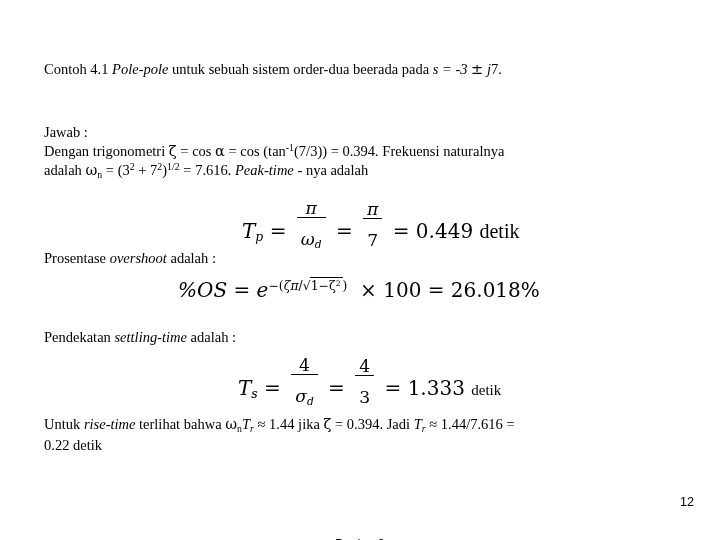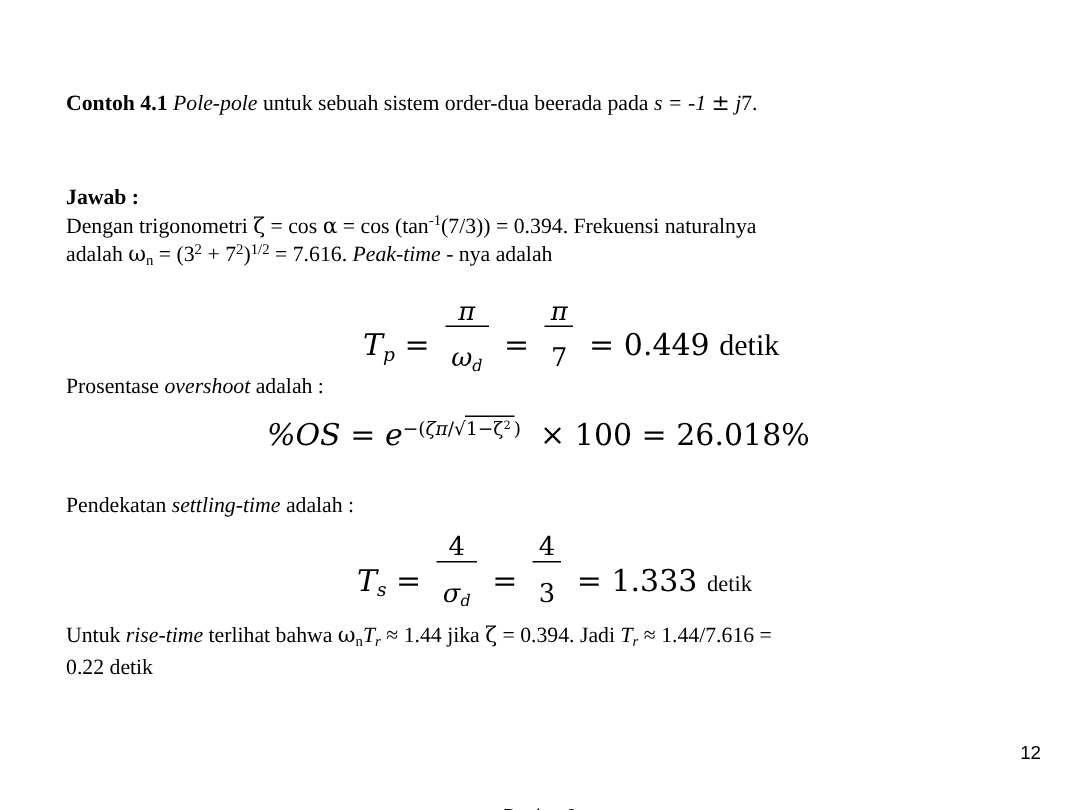--- a/index.html
+++ b/index.html
@@ -20,21 +20,21 @@
     height: 540px;
     box-sizing: border-box;
   }
   .body-text {
     position: absolute;
     left: 44px;
     right: 40px;
     font-size: 14.5px;
     line-height: 1.30;
   }
-  .b { font-weight: bold; }
+  .b { font-weight: normal; }
   .i { font-style: italic; }
   .sym { font-family: "DejaVu Serif", serif; }
   sub {
     font-size: 0.68em;
     vertical-align: -0.28em;
   }
   sup {
     font-size: 0.68em;
     vertical-align: 0.52em;
   }
@@ -119,21 +119,21 @@
     font-style: normal;
   }
 </style>
 </head>
 <body>
 
 <div class="slide">
 
   <div class="body-text" id="p-contoh">
     <span class="b">Contoh 4.1</span>
-    <span class="i">Pole-pole</span><span> untuk sebuah sistem order-dua beerada pada </span><span class="i">s = -1 </span><span class="sym">±</span><span class="i"> j</span><span>7.</span><br>
+    <span class="i">Pole-pole</span><span> untuk sebuah sistem order-dua beerada pada </span><span class="i">s = -3 </span><span class="sym">±</span><span class="i"> j</span><span>7.</span><br>
   </div>
 
   <div class="body-text" id="p-jawab">
     <span class="b">Jawab :</span><br>
     <span>Dengan trigonometri </span><span class="sym">ζ</span><span> = cos </span><span class="sym">α</span><span> = cos (tan</span><sup>-1</sup><span>(7/3)) = 0.394. Frekuensi naturalnya</span><br>
     <span>adalah </span><span class="sym">ω</span><sub>n</sub><span> = (3</span><sup>2</sup><span> + 7</span><sup>2</sup><span>)</span><sup>1/2</sup><span> = 7.616. </span><span class="i">Peak-time</span><span> - nya adalah</span>
   </div>
 
   <div class="eq" id="eq-tp">
     <span class="it">T</span><sub>p</sub><span> = </span><span class="frac"><span class="num it">π</span><span class="den"><span class="it">ω</span><sub>d</sub></span></span><span> = </span><span class="frac"><span class="num it">π</span><span class="den">7</span></span><span> = 0.449 </span><span class="txt">detik</span>

